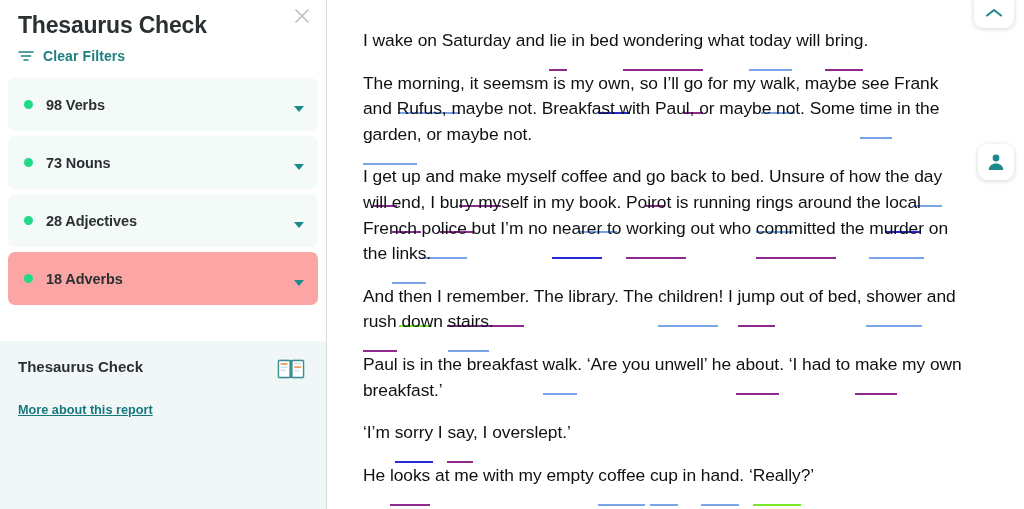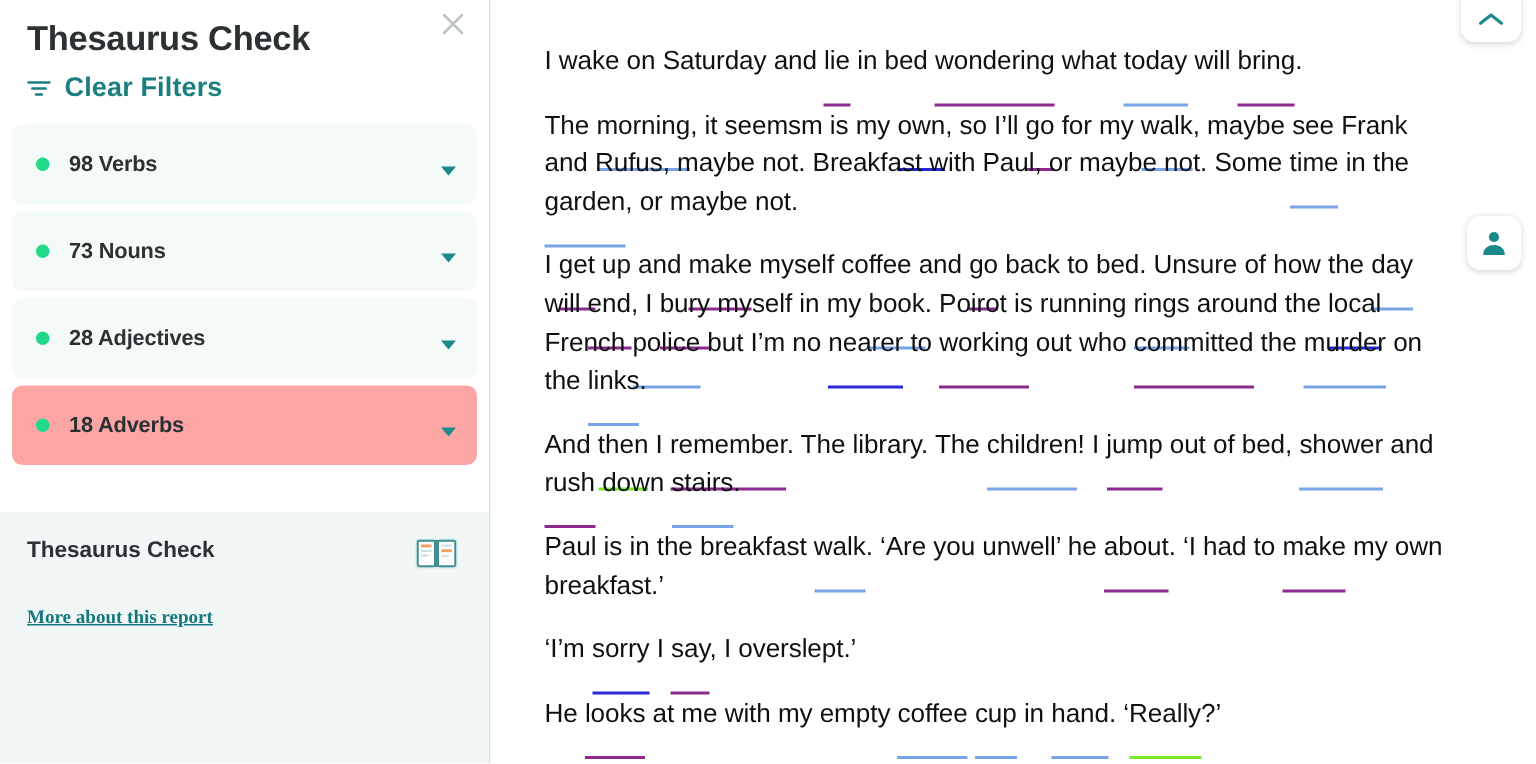--- a/index.html
+++ b/index.html
@@ -29,21 +29,21 @@
     position: absolute; top: 2px; right: 10px;
     width: 28px; height: 28px; cursor: pointer;
   }
   #close-btn svg { display: block; }
 
   .clear-row {
     display: flex; align-items: center; gap: 9px;
     padding: 6px 18px 14px 18px; cursor: pointer;
   }
   #clear-filters-label {
-    font-size: 18px; font-weight: bold; color: #1b7f80;
+    font-size: 14px; font-weight: bold; color: #1b7f80;
     letter-spacing: 0.1px;
   }
 
   
   .filters { padding: 0 8px; }
   .filter-row {
     background: #f4faf8;
     border-radius: 7px;
     height: 53px;
     margin-bottom: 5px;
@@ -81,21 +81,21 @@
     flex: 1; padding-left: 8px; line-height: 20px;
   }
   #book-icon { margin-right: 2px; }
   #info-desc {
     font-size: 12.7px; color: #3b4346; line-height: 19px;
     padding-left: 8px; margin-top: 14px; max-width: 265px;
   }
   #more-link {
     display: inline-block; margin-top: 18px; margin-left: 8px;
     font-size: 12.7px; font-weight: bold; color: #16787c;
-    text-decoration: underline; cursor: pointer; font-family: Liberation Serif, serif;
+    text-decoration: underline; cursor: pointer;
   }
 
   
   #doc {
     flex: 1; position: relative;
     background: #ffffff;
     padding: 28px 62px 0 36px;
     overflow: hidden;
   }
   #doc p {

